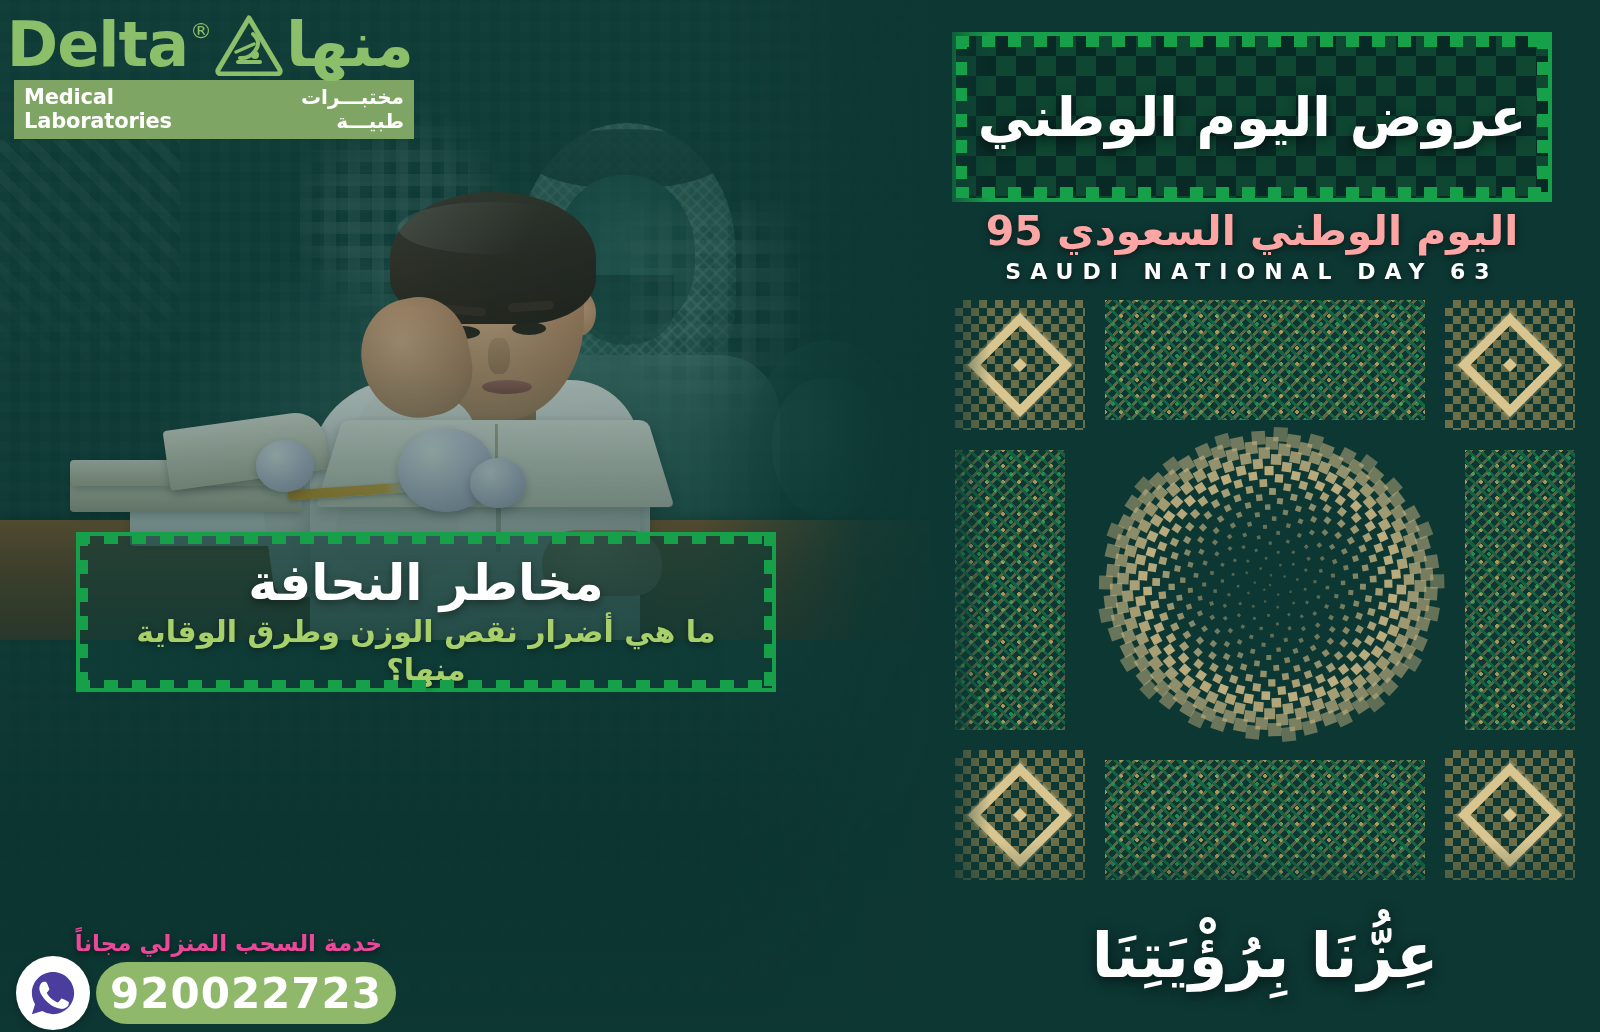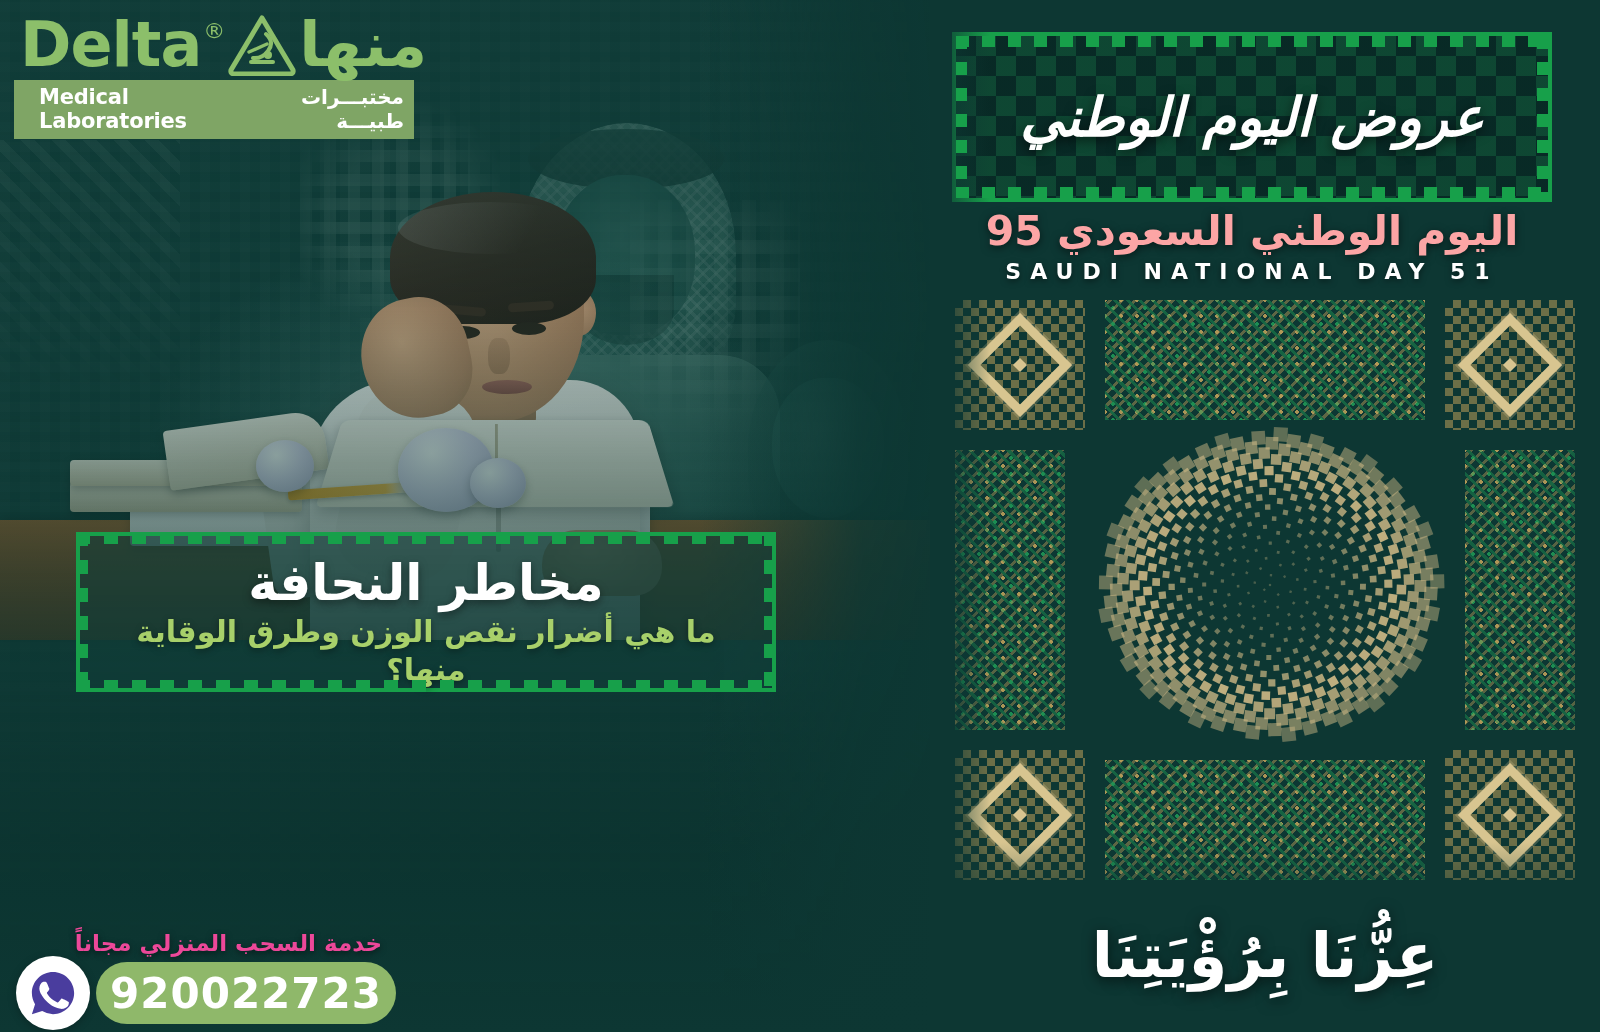--- a/index.html
+++ b/index.html
@@ -140,32 +140,32 @@
   .subject-glow{position:absolute;left:150px;top:230px;width:640px;height:420px;pointer-events:none;
     background:radial-gradient(ellipse at 50% 55%, rgba(190,235,225,.30) 0%, rgba(150,215,205,.10) 45%, transparent 72%);}
   
   .photo-wash{position:absolute;left:0;top:0;width:960px;height:1032px;pointer-events:none;
     background:linear-gradient(180deg, rgba(16,60,56,.55) 0%, rgba(14,58,54,.30) 30%, rgba(13,55,51,.72) 62%, rgba(12,52,48,.95) 82%, #0d3733 100%);}
   .photo-fade-right{position:absolute;left:700px;top:0;width:270px;height:1032px;pointer-events:none;
     background:linear-gradient(90deg, rgba(13,55,51,0) 0%, rgba(13,55,51,.85) 60%, #0d3733 100%);}
 
   
   .logo{position:absolute;left:14px;top:14px;width:400px;z-index:40;}
-  .logo-row{display:flex;align-items:center;gap:2px;direction:ltr;padding-left:6px;}
+  .logo-row{display:flex;align-items:center;gap:2px;direction:ltr;padding-left:6px;justify-content:flex-end;}
   .logo-word{font-size:62px;font-weight:800;color:#8cbf6a;line-height:.95;letter-spacing:-1px;
     font-family:"DejaVu Sans","Liberation Sans",sans-serif;}
   .logo-reg{font-size:22px;color:#8cbf6a;align-self:flex-start;margin-top:4px;}
   .logo-ar{font-size:62px;font-weight:800;color:#8cbf6a;line-height:.95;
     font-family:"DejaVu Sans","Liberation Sans",sans-serif;direction:rtl;}
   .logo-tri{width:70px;height:62px;position:relative;}
   .logo-tri svg{width:70px;height:62px;display:block;}
   .logo-bar{margin-top:4px;background:#7fa565;padding:5px 10px 6px 10px;display:flex;align-items:center;
     justify-content:space-between;gap:14px;direction:ltr;}
   .logo-bar-en{color:#ffffff;font-size:21px;font-weight:800;letter-spacing:-.2px;
-    font-family:"DejaVu Sans","Liberation Sans",sans-serif;margin-left:15px;}
+    font-family:"DejaVu Sans","Liberation Sans",sans-serif;}
   .logo-bar-ar{color:#ffffff;font-size:20px;font-weight:700;direction:rtl;letter-spacing:1px;}
 
   
   .headline-box{position:absolute;left:76px;top:532px;width:700px;height:160px;z-index:35;
     background:rgba(16,62,56,.60);
     border:4px solid #17a04a;padding:14px 26px 10px;text-align:center;}
   .headline-box::before,.headline-box::after{content:"";position:absolute;left:-4px;right:-4px;height:12px;
     background-image:repeating-linear-gradient(90deg,#17a04a 0 14px, transparent 14px 28px);}
   .headline-box::before{top:-4px;}
   .headline-box::after{bottom:-4px;}
@@ -226,21 +226,21 @@
       repeating-conic-gradient(from 0deg at 50% 50%, rgba(22,110,62,.38) 0% 25%, rgba(6,38,34,.55) 0% 50%)
       0 0/40px 40px,
       #0a2f2b;}
   .nd-header::before,.nd-header::after{content:"";position:absolute;left:0;right:0;height:11px;z-index:3;
     background-image:repeating-linear-gradient(90deg,#17a04a 0 13px, transparent 13px 26px);}
   .nd-header::before{top:0;} .nd-header::after{bottom:0;}
   .ndh-side{position:absolute;top:0;bottom:0;width:11px;z-index:3;
     background-image:repeating-linear-gradient(180deg,#17a04a 0 13px, transparent 13px 26px);}
   .ndh-side.l{left:0;} .ndh-side.r{right:0;}
   .nd-header-text{position:absolute;inset:0;display:flex;align-items:center;justify-content:center;z-index:4;
-    color:#ffffff;font-size:54px;font-weight:800;text-shadow:0 3px 12px rgba(0,0,0,.6);font-style:italic;}
+    color:#ffffff;font-size:54px;font-weight:800;text-shadow:0 3px 12px rgba(0,0,0,.6);}
 
   .nd-sub{position:absolute;left:22px;top:208px;width:600px;text-align:center;z-index:5;}
   .nd-sub-ar{color:#fca5a5;font-size:41px;font-weight:800;line-height:1.15;white-space:nowrap;
     text-shadow:0 2px 8px rgba(0,0,0,.55);}
   .nd-sub-en{color:#ffffff;font-size:22px;font-weight:700;letter-spacing:9px;direction:ltr;margin-top:4px;
     text-shadow:0 2px 6px rgba(0,0,0,.5);}
 
   .nd-slogan{position:absolute;left:0;right:0;bottom:40px;text-align:center;z-index:6;
     color:#ffffff;font-size:62px;font-weight:700;letter-spacing:2px;
     text-shadow:0 3px 14px rgba(0,0,0,.6);}
@@ -870,19 +870,19 @@
     <div class="rp-fade-bottom"></div>
 
     <div class="nd-header">
       <span class="ndh-side l"></span>
       <span class="ndh-side r"></span>
       <div class="nd-header-text">عروض اليوم الوطني</div>
     </div>
 
     <div class="nd-sub">
       <div class="nd-sub-ar">اليوم الوطني السعودي 95</div>
-      <div class="nd-sub-en">SAUDI NATIONAL DAY 51</div>
+      <div class="nd-sub-en">SAUDI NATIONAL DAY 63</div>
     </div>
 
     <div class="nd-slogan">عِزُّنَا بِرُؤْيَتِنَا</div>
   </div>
 
 </div>
 
 </body></html>

